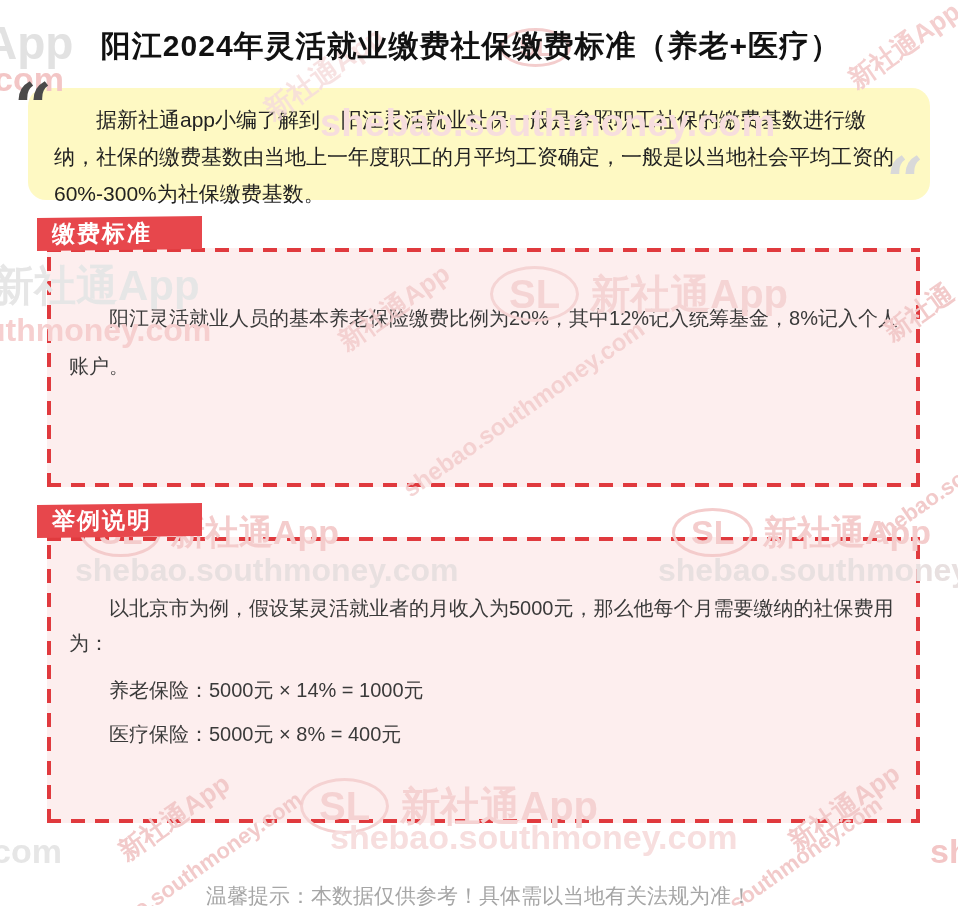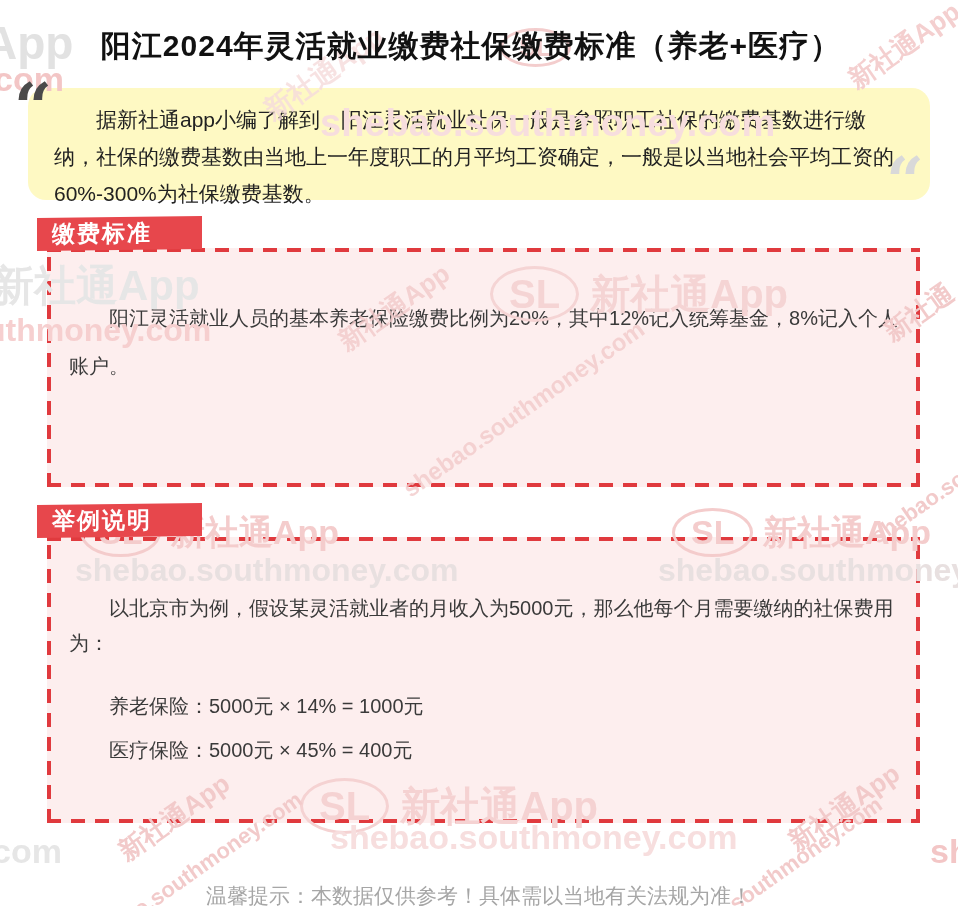--- a/index.html
+++ b/index.html
@@ -57,21 +57,21 @@
     background:#fdeeee;
     z-index:2;
   }
   .dash-box.b1 { top:248px; height:239px; padding:46px 22px 0 22px; }
   .dash-box.b2 { top:537px; height:286px; padding:54px 22px 0 22px; }
   .dash-box p {
     text-indent:2em; font-size:20px; line-height:48px; color:#3a3a3a;
     margin-bottom:16px; position:relative; z-index:2;
   }
   .dash-box.b2 p { line-height:35px; margin-bottom:9px; }
-  .dash-box.b2 p.lead { margin-bottom:28px; }
+  .dash-box.b2 p.lead { margin-bottom:12px; }
   .dash-h, .dash-v { position:absolute; z-index:5; }
   .dash-h { height:4px; left:0; right:0;
     background:repeating-linear-gradient(90deg,#e03a3e 0 14px,transparent 14px 24px); }
   .dash-v { width:4px; top:0; bottom:0;
     background:repeating-linear-gradient(0deg,#e03a3e 0 14px,transparent 14px 24px); }
   .dash-top{top:0;} .dash-bottom{bottom:0;} .dash-left{left:0;} .dash-right{right:0;}
 
   
   .footer-tip {
     position:absolute; top:882px; left:0; right:0;
@@ -141,18 +141,18 @@
 
   <div class="sec-header h2">举例说明</div>
 
   <div class="dash-box b2">
     <i class="dash-h dash-top"></i>
     <i class="dash-h dash-bottom"></i>
     <i class="dash-v dash-left"></i>
     <i class="dash-v dash-right"></i>
     <p class="lead">以北京市为例，假设某灵活就业者的月收入为5000元，那么他每个月需要缴纳的社保费用为：</p>
     <p>养老保险：5000元 × 14% = 1000元</p>
-    <p>医疗保险：5000元 × 45% = 400元</p>
+    <p>医疗保险：5000元 × 8% = 400元</p>
   </div>
 
   <div class="footer-tip">温馨提示：本数据仅供参考！具体需以当地有关法规为准！</div>
 
 </div>
 
 </body></html>

